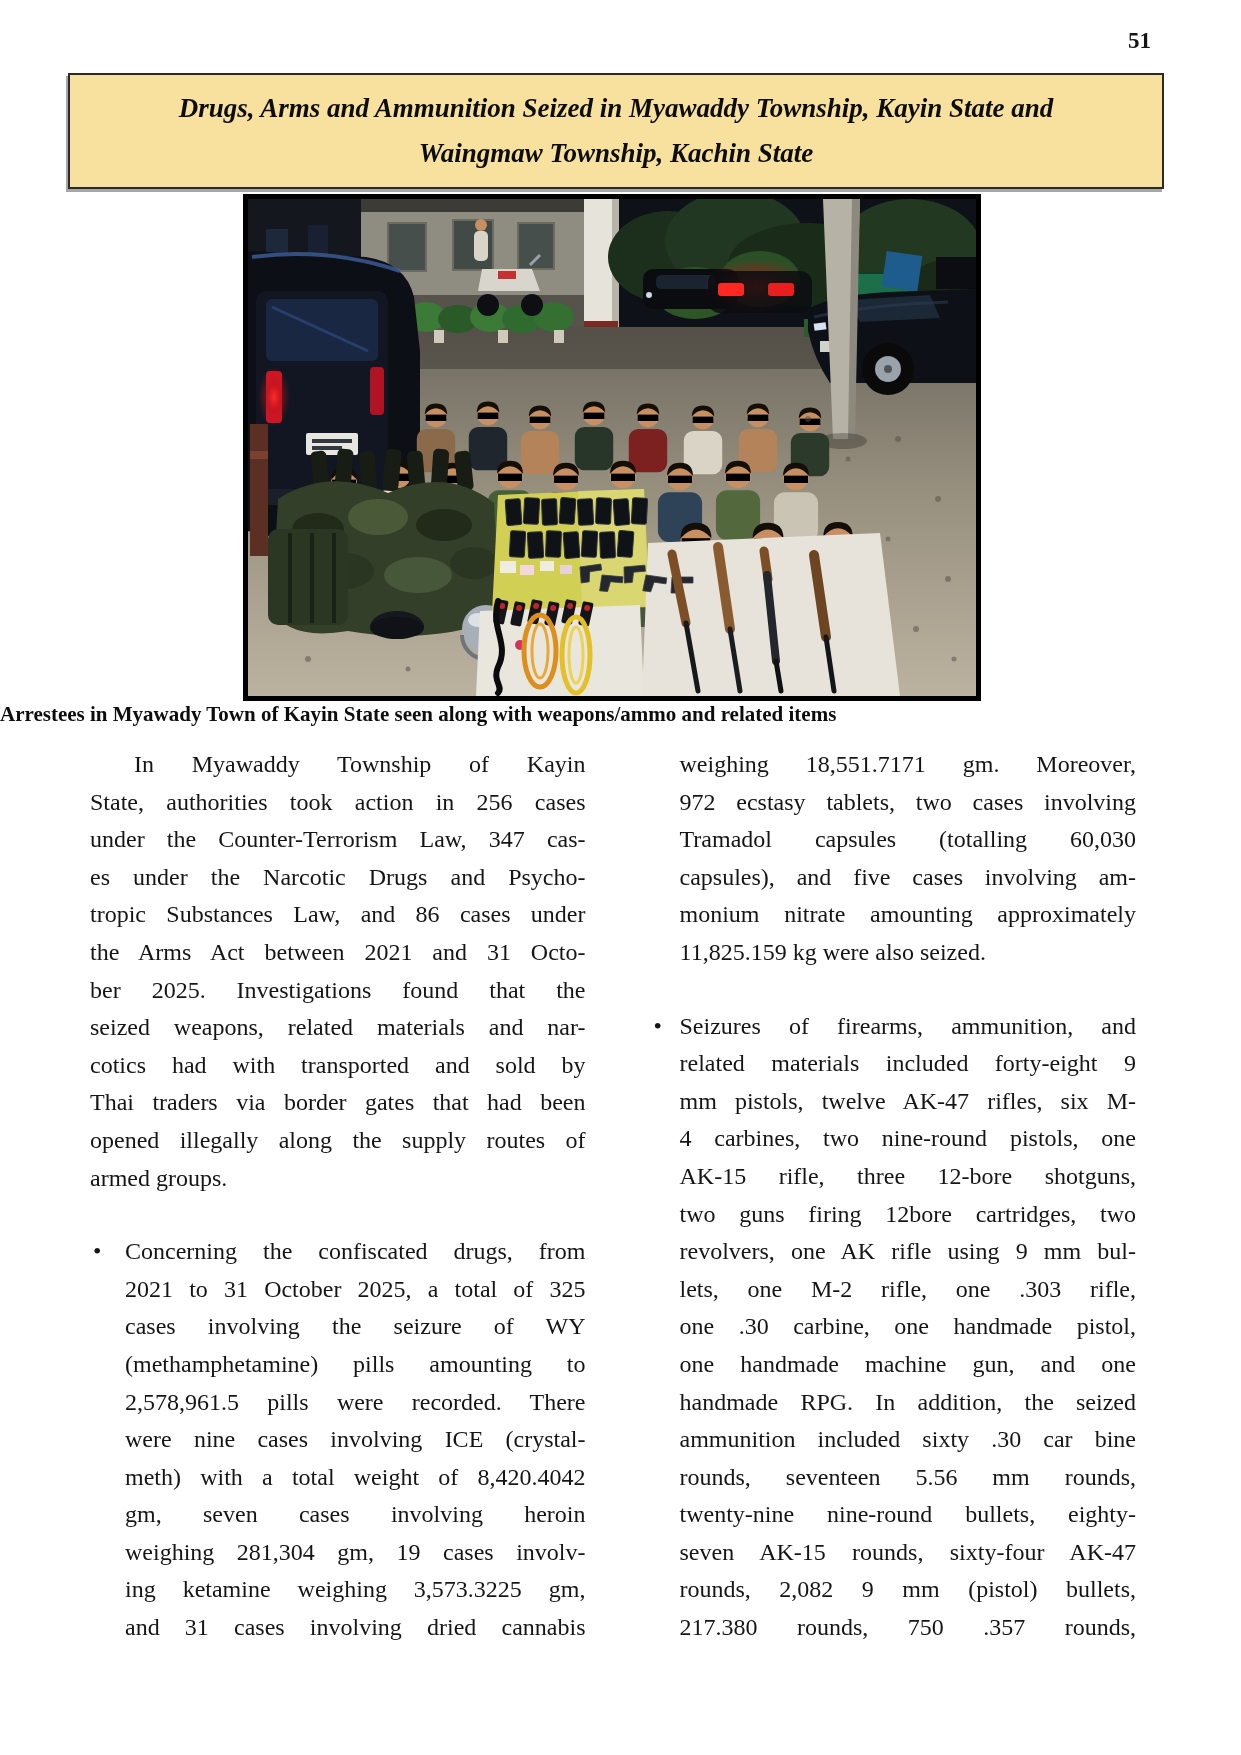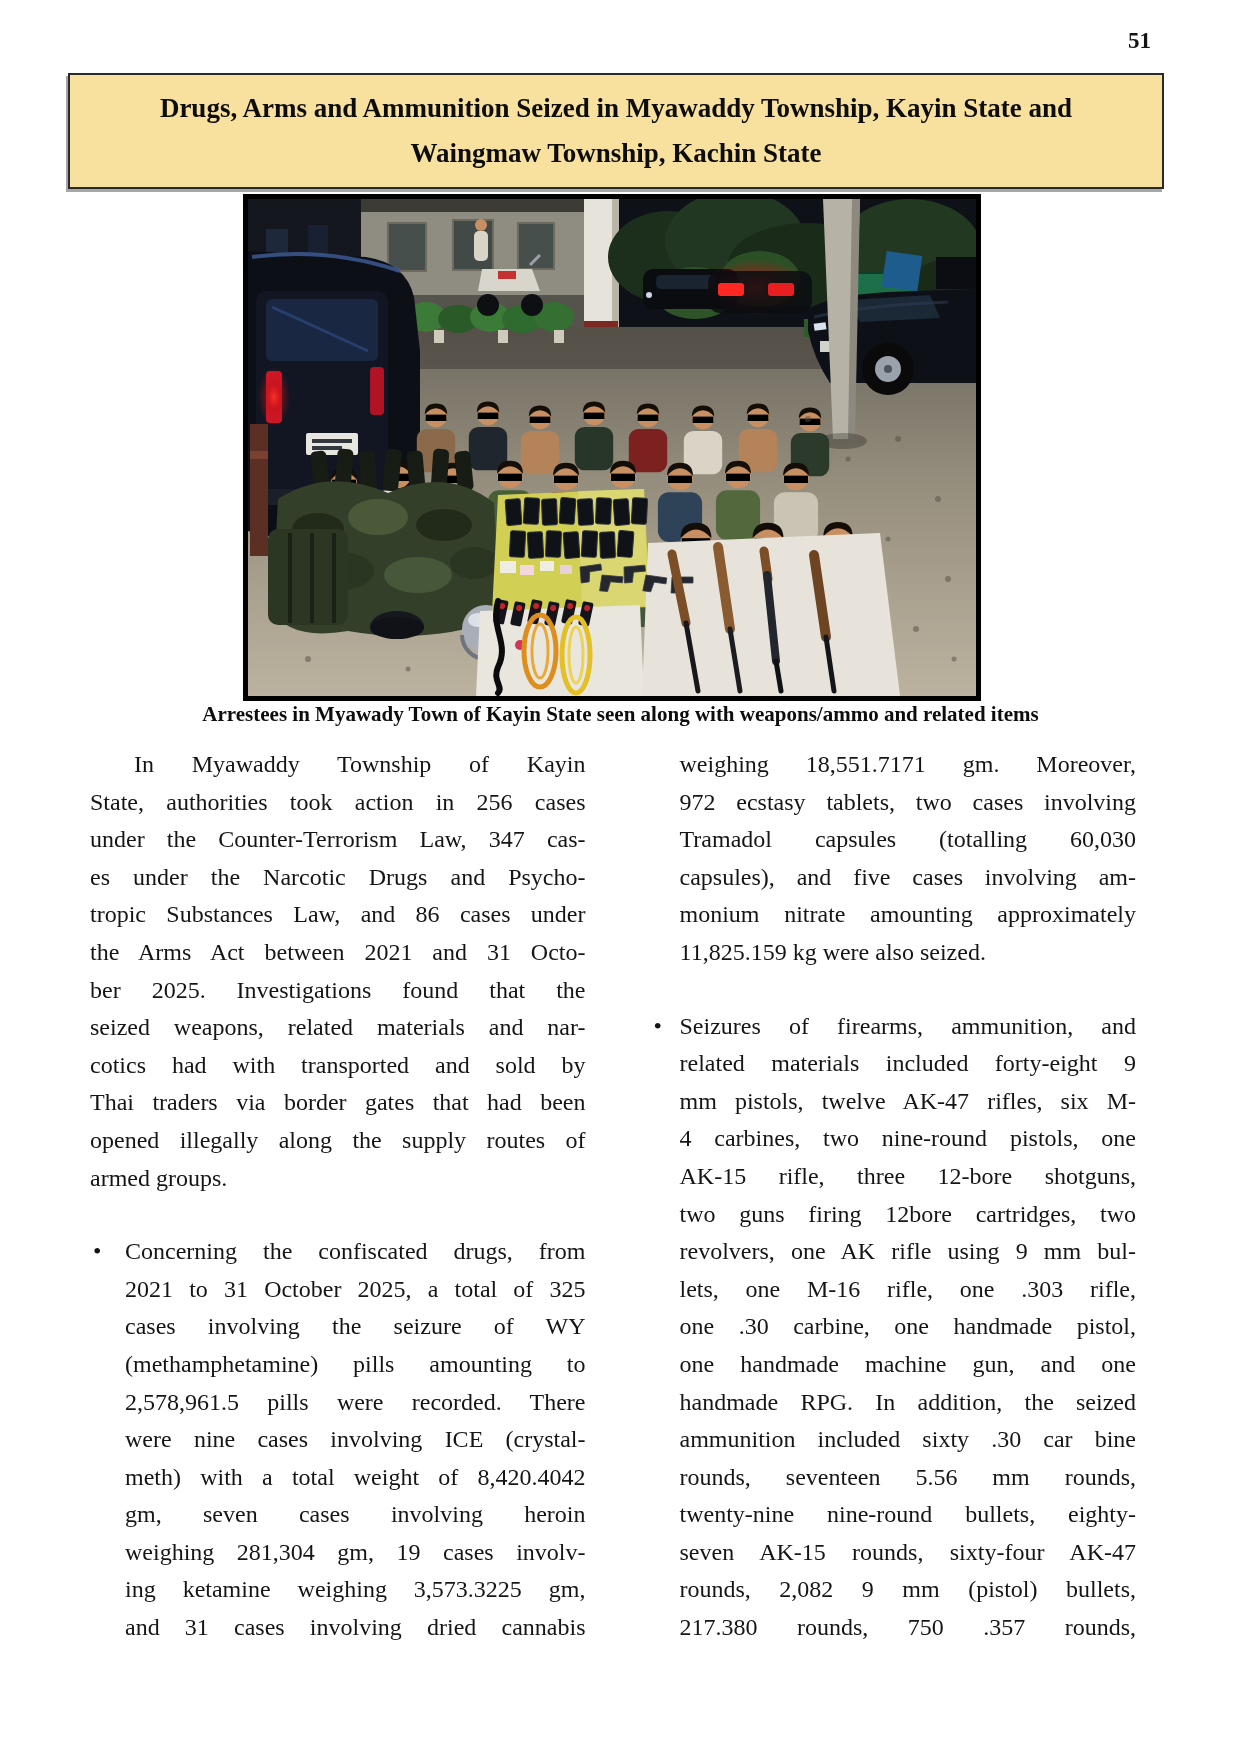--- a/index.html
+++ b/index.html
@@ -5,28 +5,28 @@
   html,body{margin:0;padding:0;}
   body{width:1241px;height:1755px;position:relative;background:#ffffff;
        font-family:"Liberation Serif",serif;color:#151515;overflow:hidden;}
   .page{position:absolute;inset:0;border-radius:32px;}
 
   .page-number{position:absolute;top:28px;left:1128px;font-size:23px;font-weight:bold;}
 
   .banner{position:absolute;left:68px;top:73px;width:1096px;height:116px;
           background:#F8E19E;border:2px solid #2a2a2a;box-sizing:border-box;
           box-shadow:-2px 3px 0 rgba(60,60,60,.45);
-          display:flex;flex-direction:column;justify-content:center;}
+          display:flex;flex-direction:column;justify-content:center;font-style:italic;}
   .banner-line{text-align:center;font-weight:bold;font-size:27px;line-height:45px;color:#0d0d0d;}
 
   .photo-frame{position:absolute;left:243px;top:194px;width:728px;height:497px;
                border:5px solid #000;background:#0b0e13;}
   .photo-frame svg{display:block;width:100%;height:100%;}
 
-  .caption{position:absolute;top:702px;left:0;width:100%;text-align:center;
+  .caption{position:absolute;top:702px;left:0;width:100%;
            font-weight:bold;font-size:21px;color:#0d0d0d;}
 
   .columns{position:absolute;left:90px;top:746px;width:1046px;display:flex;}
   .col-left{width:508px;margin-right:94px;}
   .col-right{width:468px;}
   .tblock{font-size:24px;line-height:37.6px;}
   .tblock + .tblock{margin-top:36px;}
   .jline{text-align:justify;text-align-last:justify;}
   .jline.last{text-align-last:left;}
   .jline.indent{padding-left:44px;}
@@ -406,21 +406,21 @@
       <div class="tblock bullet-item">
         <span class="bullet-marker">•</span>
         <div>
             <div class="jline">Seizures of firearms, ammunition, and</div>
             <div class="jline">related materials included forty-eight 9</div>
             <div class="jline">mm pistols, twelve AK-47 rifles, six M-</div>
             <div class="jline">4 carbines, two nine-round pistols, one</div>
             <div class="jline">AK-15 rifle, three 12-bore shotguns,</div>
             <div class="jline">two guns firing 12bore cartridges, two</div>
             <div class="jline">revolvers, one AK rifle using 9 mm bul-</div>
-            <div class="jline">lets, one M-16 rifle, one .303 rifle,</div>
+            <div class="jline">lets, one M-2 rifle, one .303 rifle,</div>
             <div class="jline">one .30 carbine, one handmade pistol,</div>
             <div class="jline">one handmade machine gun, and one</div>
             <div class="jline">handmade RPG. In addition, the seized</div>
             <div class="jline">ammunition included sixty .30 car bine</div>
             <div class="jline">rounds, seventeen 5.56 mm rounds,</div>
             <div class="jline">twenty-nine nine-round bullets, eighty-</div>
             <div class="jline">seven AK-15 rounds, sixty-four AK-47</div>
             <div class="jline">rounds, 2,082 9 mm (pistol) bullets,</div>
             <div class="jline">217.380 rounds, 750 .357 rounds,</div>
           </div>

